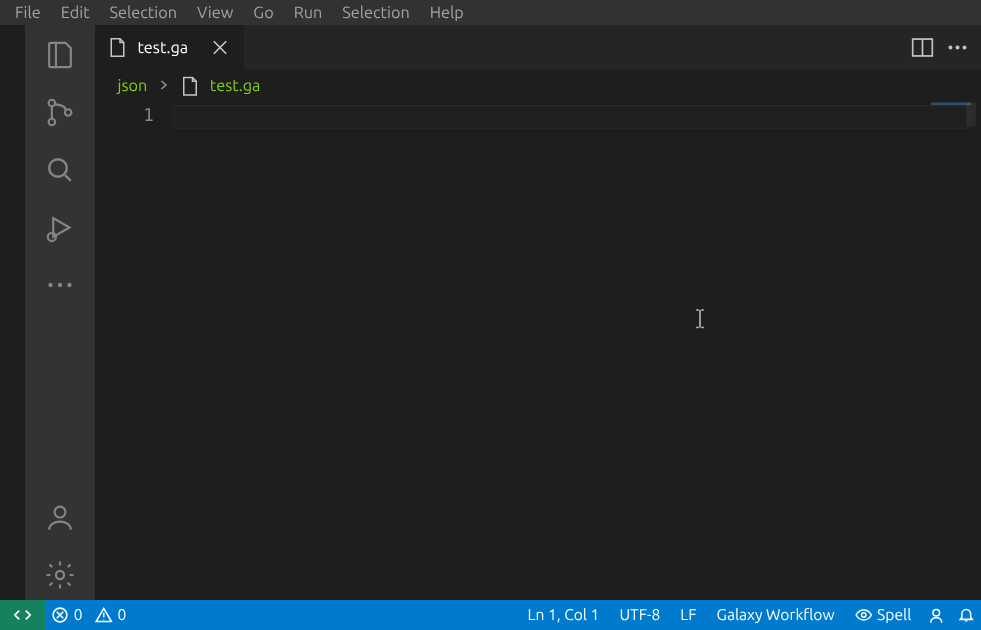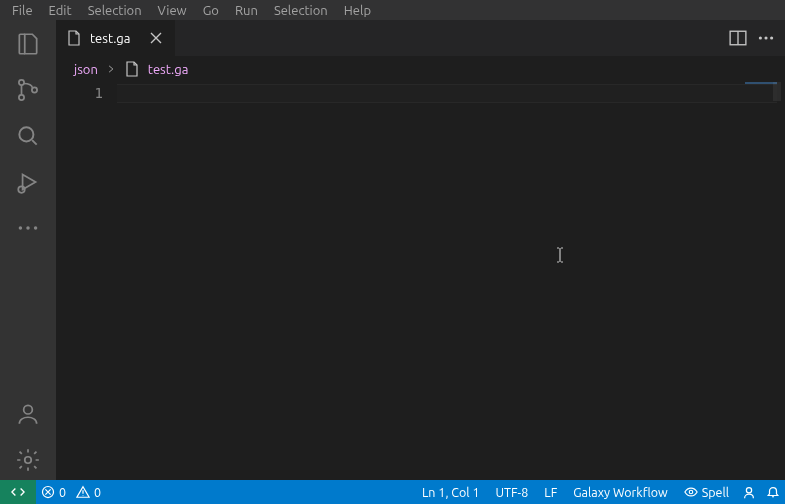--- a/index.html
+++ b/index.html
@@ -2,37 +2,37 @@
 <html><head>
 <meta charset="utf-8">
 <style>
   * { box-sizing: border-box; margin: 0; padding: 0; }
   html, body { width: 785px; height: 504px; overflow: hidden; font-family: -apple-system, "Segoe UI", Ubuntu, sans-serif; font-size: 13px; background: #1e1e1e; color: #cccccc; }
   body { display: flex; flex-direction: column; }
 
   .menubar { height: 20px; background: #323233; color: #a3a3a3; display: flex; align-items: center; padding: 0 4px; font-size: 13px; flex-shrink: 0; }
   .menubar .item { padding: 2px 8px; cursor: default; }
 
-  .main { flex: 1 1 auto; display: flex; min-height: 0; }
+  .main { flex: 1 1 auto; display: flex; min-height: 0; padding-left: 20px; }
   .activitybar { width: 56px; background: #333333; display: flex; flex-direction: column; align-items: center; justify-content: space-between; padding: 10px 0 6px 0; flex-shrink: 0; }
   .activitybar .top, .activitybar .bottom { display: flex; flex-direction: column; align-items: center; gap: 18px; }
   .activitybar .act-icon { width: 28px; height: 28px; color: #858585; cursor: pointer; display:flex; align-items:center; justify-content:center; }
   .activitybar .act-icon svg { width: 26px; height: 26px; }
 
   .editor-area { flex: 1 1 auto; display: flex; flex-direction: column; background: #1e1e1e; min-width: 0; }
   .tabrow { height: 36px; background: #252526; display: flex; align-items: stretch; }
   .tab { display: flex; align-items: center; background: #1e1e1e; padding: 0 10px; gap: 8px; min-width: 120px; border-right: 1px solid #252526; }
   .tab .file-icon { width: 16px; height: 16px; color:#c5c5c5; }
   .tab .label { color: #ffffff; font-size: 13px; }
   .tab .close { width: 16px; height: 16px; color: #c5c5c5; display:flex; align-items:center; justify-content:center; cursor:pointer; margin-left: 10px; }
   .tabrow .spacer { flex: 1; }
   .tab-actions { display: flex; align-items: center; gap: 10px; padding: 0 10px; color:#c5c5c5; }
   .tab-actions .ic { width: 18px; height: 18px; cursor:pointer; }
 
-  .breadcrumb { height: 26px; display: flex; align-items: center; padding: 0 18px; font-size: 13px; color: #f0abfc; background: #1e1e1e; gap: 8px; }
+  .breadcrumb { height: 26px; display: flex; align-items: center; padding: 0 18px; font-size: 13px; color: #84cc16; background: #1e1e1e; gap: 8px; }
   .breadcrumb .sep { color: #a0a0a0; }
   .breadcrumb .bc-file-icon { width: 16px; height: 16px; display:inline-flex; }
 
   .editor { flex: 1 1 auto; display: flex; position: relative; background: #1e1e1e; }
   .gutter { width: 57px; background: #1e1e1e; text-align: right; padding: 2px 10px 0 0; color: #858585; font-family: Menlo, Consolas, monospace; font-size: 14px; line-height: 19px; }
   .linewrap { flex:1 1 auto; padding: 2px 8px 0 8px; position:relative; }
   .current-line { height: 19px; border-top:1px solid #282828; border-bottom:1px solid #282828; background: rgba(255,255,255,0.01); margin-left:-4px; }
   .decoration-ruler { position:absolute; top:0; left:0; width:4px; height:100%; background:transparent; }
   .minimap-lane { position:absolute; right:4px; top:0; width:14px; height:100%; }
   .minimap-bar { position:absolute; right:0; top:0; width:8px; height:19px; background: rgba(255,255,255,0.06); }

